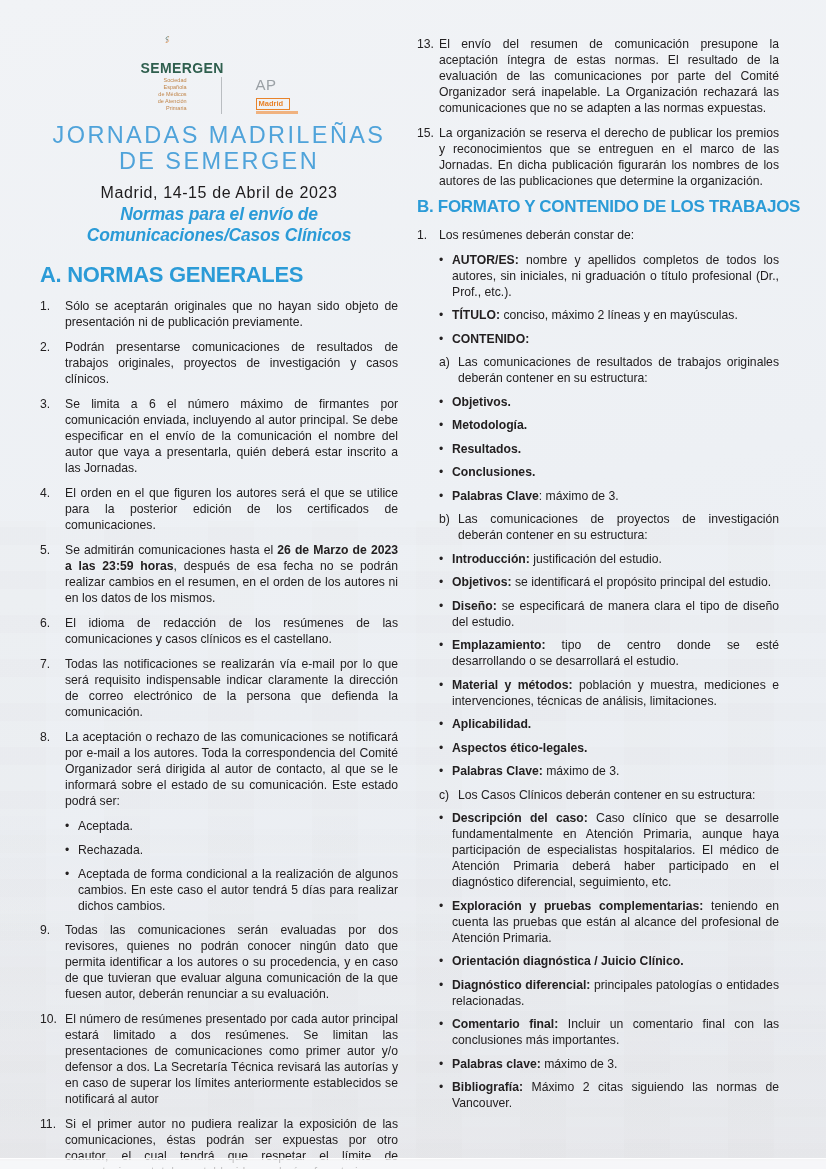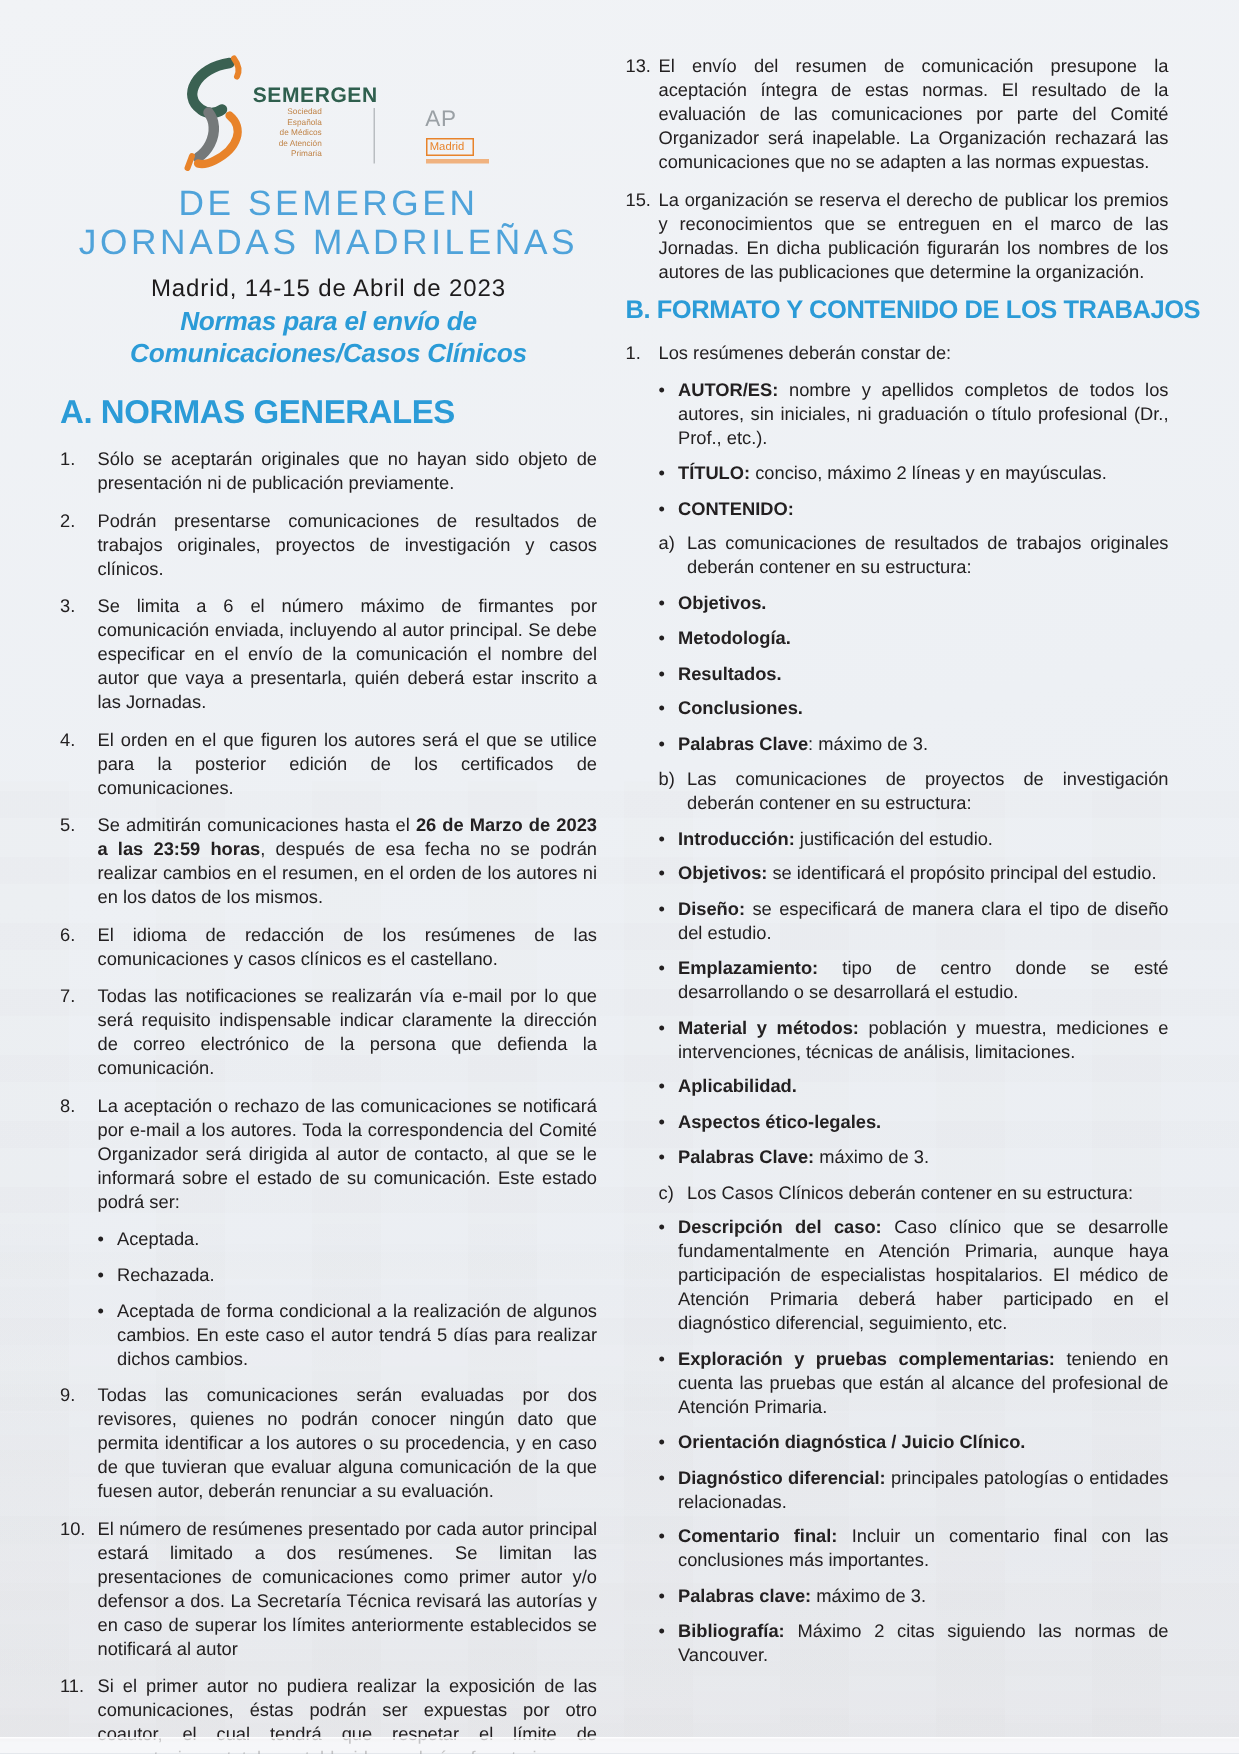--- a/index.html
+++ b/index.html
@@ -19,30 +19,30 @@
   .footer-strip {
     position:absolute; left:0; right:0; bottom:0; height:10px;
     background:rgba(250,250,251,.75); border-top:1px solid rgba(255,255,255,.9);
   }
   .columns { position:relative; display:flex; gap:19px; padding:36px 26px 0 40px; }
   .col-left { width:358px; flex:none; }
   .col-right { width:362px; flex:none; }
 
   
   .logo-wrap { display:flex; justify-content:center; margin:0 0 8px 0; }
-  .logo { display:flex; align-items:center; gap:4px; height:78px; }
+  .logo { display:flex; align-items:flex-start; gap:4px; height:78px;flex-direction:column; }
   .logo svg { display:block; }
   .logo-right { padding-top:14px; }
   .logo-brand { font-size:14px; font-weight:bold; letter-spacing:.4px; color:#2f5f4e; line-height:1; }
   .logo-subrow { display:flex; align-items:stretch; margin-top:2px;gap:31px; }
   .logo-sub { text-align:right; font-size:5.5px; line-height:7px; color:#c08448; padding-right:3px; width:46px; }
   .logo-div { width:1px; background:#b9bdc1; }
   .logo-apblock { padding-left:3px; }
   .logo-ap { font-size:15px; color:#9aa0a5; line-height:15px; letter-spacing:.5px; }
-  .logo-madrid { margin-top:2px; font-size:7.5px; font-weight:normal; color:#e8832a; border:1px solid #e8832a; padding:0 6px 1px 2px; line-height:9px; display:inline-block; }
+  .logo-madrid { margin-top:2px; font-size:7.5px; font-weight:bold; color:#e8832a; border:1px solid #e8832a; padding:0 6px 1px 2px; line-height:9px; display:inline-block; }
   .logo-madrid-bar { height:3px; background:#f0b27f; margin-top:1px; width:42px; }
 
   .main-title { text-align:center; color:#4fa3da; font-size:23.5px; line-height:26px; letter-spacing:2.4px; font-weight:500; }
   .event-date { text-align:center; color:#1d1b1c; font-size:16px; letter-spacing:.6px; margin-top:10px; }
   .doc-subtitle { text-align:center; color:#2b9bd7; font-weight:bold; font-size:17.5px; line-height:21px; margin-top:2px; letter-spacing:-.2px;font-style:italic; }
 
   .section-heading { color:#2b9bd7; font-weight:bold; font-size:22px; letter-spacing:-.3px; line-height:1.05; }
   .heading-a { margin:17px 0 12px 0; }
   .heading-b { margin:3px 0 11px 0; font-size:17px; white-space:nowrap; }
 
@@ -98,22 +98,22 @@
                 <div class="logo-ap">AP</div>
                 <div class="logo-madrid">Madrid</div>
                 <div class="logo-madrid-bar"></div>
               </div>
             </div>
           </div>
         </div>
       </div>
 
       <div class="main-title">
+        <div>JORNADAS MADRILEÑAS</div>
         <div>DE SEMERGEN</div>
-        <div>JORNADAS MADRILEÑAS</div>
       </div>
       <div class="event-date">Madrid, 14-15 de Abril de 2023</div>
       <div class="doc-subtitle">
         <div>Normas para el envío de</div>
         <div>Comunicaciones/Casos Clínicos</div>
       </div>
 
       <div class="section-heading heading-a">A. NORMAS GENERALES</div>
       <div id="list-a">
           <div class="num-item">

